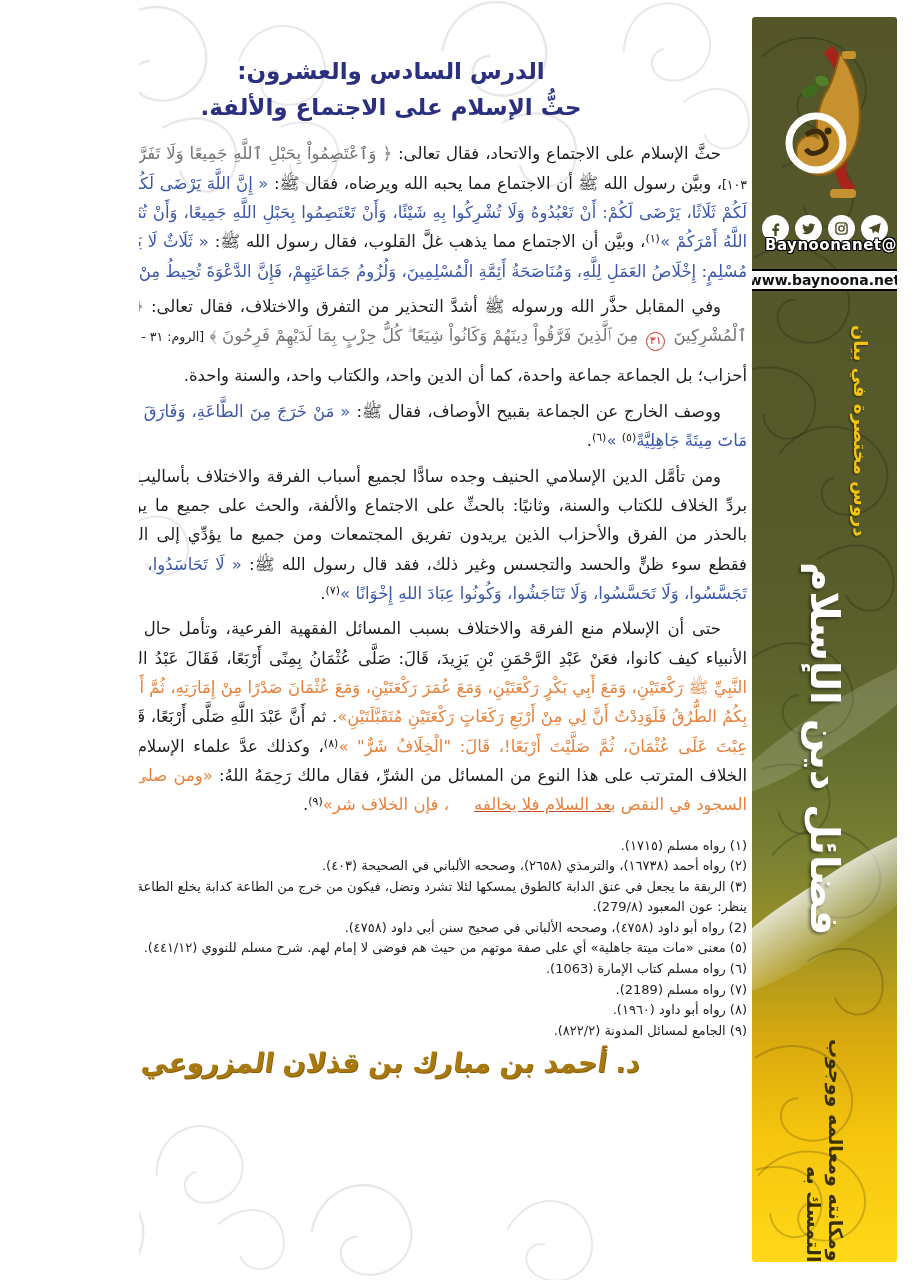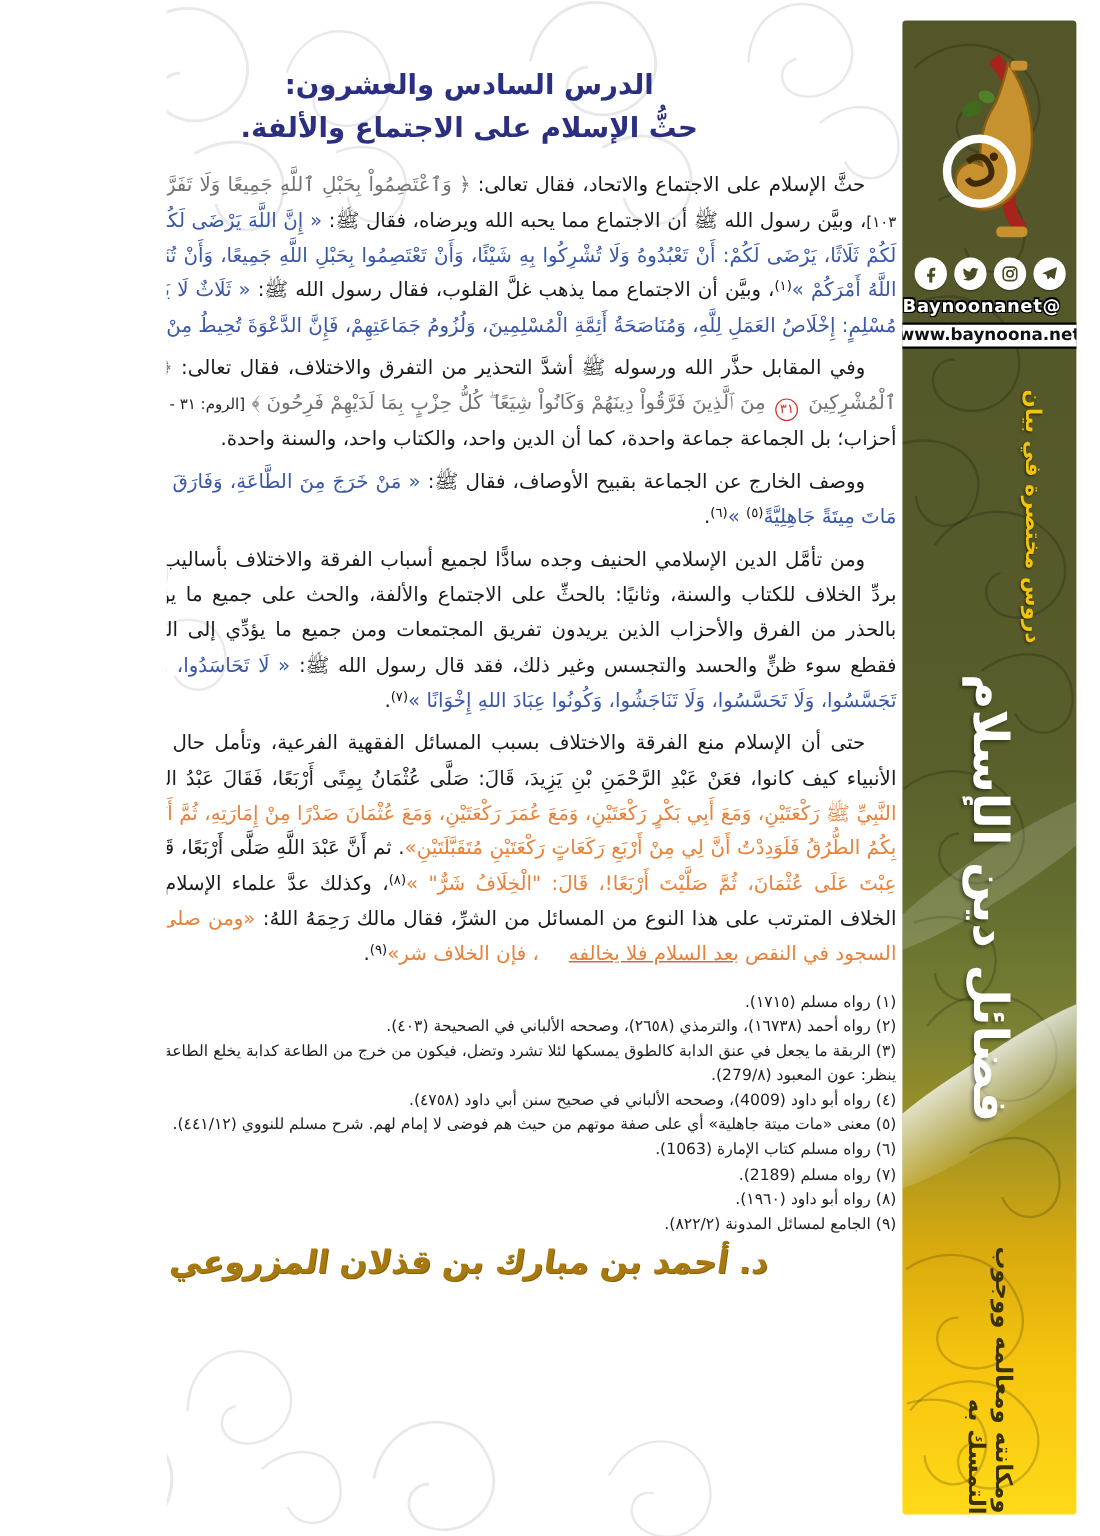--- a/index.html
+++ b/index.html
@@ -19,21 +19,21 @@
         color:#1c1c1c;text-indent:26px;}
   .t-n{color:#1c1c1c;}
   .t-q{color:#737373;}
   .t-h{color:#3b57a9;}
   .t-o{color:#e8813a;}
   .t-ou{color:#e8813a;text-decoration:underline;text-decoration-color:#c0452a;margin-left:25px;}
   .t-r{font-size:12.5px;color:#222;}
   .t-f{font-size:11px;vertical-align:5px;color:#111;}
   .t-a{display:inline-block;box-sizing:border-box;border:1.5px solid #d3312a;color:#d3312a;
        border-radius:50%;font-size:11px;width:19px;height:19px;line-height:16px;
-       text-align:center;text-indent:0;vertical-align:-3px;margin:0 3px;}
+       text-align:center;text-indent:0;vertical-align:-3px;margin:10px 3px;}
 
   .footnotes{margin-top:16px;font-size:13px;line-height:1.58;color:#1e1e1e;}
   .footnote{margin:0;text-align:right;}
 
   .signature{margin-top:6px;text-align:center;color:#a8790f;font-size:27px;
              font-weight:bold;transform:skewX(-8deg);letter-spacing:1px;
              text-shadow:1px 1px 0 #8a5d0a;}
 
   
   .sidebar{
@@ -49,21 +49,21 @@
           border-radius:50% / 60%;transform:rotate(-33deg);}
   .swoosh2{position:absolute;top:690px;left:-40px;width:240px;height:40px;
           background:rgba(255,255,255,.16);border-radius:50%;transform:rotate(-33deg);}
 
   .logo{position:absolute;top:26px;left:50%;transform:translateX(-50%);}
   .social-row{position:absolute;top:198px;left:0;width:100%;display:flex;
               justify-content:center;gap:6px;direction:ltr;}
   .social-icon{width:27px;height:27px;border-radius:50%;background:#ffffff;
                display:flex;align-items:center;justify-content:center;color:#4a4a23;
                box-shadow:0 1px 1px rgba(0,0,0,.35);cursor:pointer;}
-  .handle{position:absolute;top:229px;width:100%;text-align:left;color:#ffffff;
+  .handle{position:absolute;top:219px;width:100%;text-align:right;color:#ffffff;
           font-weight:bold;font-size:15px;letter-spacing:.5px;
           text-shadow:-1px -1px 0 #000,1px -1px 0 #000,-1px 1px 0 #000,1px 1px 0 #000;}
   .website{position:absolute;top:252px;left:50%;transform:translateX(-50%);
            background:#ffffff;border:2px solid #000;border-radius:7px;padding:0 6px;
            font-size:14px;font-weight:bold;color:#111;white-space:nowrap;line-height:18px;}
 
   .series-intro{position:absolute;top:308px;right:26px;writing-mode:vertical-rl;
                 color:#f2c40e;font-size:18px;font-weight:bold;letter-spacing:3px;
                 text-shadow:1px 1px 2px rgba(0,0,0,.55);}
   .series-main{position:absolute;top:545px;left:50%;transform:translateX(-50%);
@@ -108,21 +108,21 @@
         <p class="para"><span class="t-n">وفي المقابل حذَّر الله ورسوله ﷺ أشدَّ التحذير من التفرق والاختلاف، فقال تعالى: </span><span class="t-q">﴿ وَلَا تَكُونُواْ مِنَ ٱلْمُشْرِكِينَ </span><span class="t-a">٣١</span><span class="t-q"> مِنَ ٱلَّذِينَ فَرَّقُواْ دِينَهُمْ وَكَانُواْ شِيَعًا ۖ كُلُّ حِزْبٍ بِمَا لَدَيْهِمْ فَرِحُونَ ﴾ </span><span class="t-r">[الروم: ٣١ - ٣٢]</span><span class="t-n">، فلا شيع ولا أحزاب؛ بل الجماعة جماعة واحدة، كما أن الدين واحد، والكتاب واحد، والسنة واحدة.</span></p>
         <p class="para"><span class="t-n">ووصف الخارج عن الجماعة بقبيح الأوصاف، فقال ﷺ: </span><span class="t-h">« مَنْ خَرَجَ مِنَ الطَّاعَةِ، وَفَارَقَ الْجَمَاعَةَ فَمَاتَ، مَاتَ مِيتَةً جَاهِلِيَّةً</span><span class="t-f">(٥)</span><span class="t-h"> »</span><span class="t-f">(٦)</span><span class="t-n">.</span></p>
         <p class="para"><span class="t-n">ومن تأمَّل الدين الإسلامي الحنيف وجده سادًّا لجميع أسباب الفرقة والاختلاف بأساليب متنوعة، فأولًا: بردِّ الخلاف للكتاب والسنة، وثانيًا: بالحثِّ على الاجتماع والألفة، والحث على جميع ما يؤدِّي إليها، ثالثًا: بالحذر من الفرق والأحزاب الذين يريدون تفريق المجتمعات ومن جميع ما يؤدِّي إلى الخلاف والتفرق؛ فقطع سوء ظنٍّ والحسد والتجسس وغير ذلك، فقد قال رسول الله ﷺ: </span><span class="t-h">« لَا تَحَاسَدُوا، وَلَا تَبَاغَضُوا، وَلَا تَجَسَّسُوا، وَلَا تَحَسَّسُوا، وَلَا تَنَاجَشُوا، وَكُونُوا عِبَادَ اللهِ إِخْوَانًا »</span><span class="t-f">(٧)</span><span class="t-n">.</span></p>
         <p class="para"><span class="t-n">حتى أن الإسلام منع الفرقة والاختلاف بسبب المسائل الفقهية الفرعية، وتأمل حال خير الخلق بعد الأنبياء كيف كانوا، فعَنْ عَبْدِ الرَّحْمَنِ بْنِ يَزِيدَ، قَالَ: صَلَّى عُثْمَانُ بِمِنًى أَرْبَعًا، فَقَالَ عَبْدُ اللَّهِ: </span><span class="t-o">«صَلَّيْتُ مَعَ النَّبِيِّ ﷺ رَكْعَتَيْنِ، وَمَعَ أَبِي بَكْرٍ رَكْعَتَيْنِ، وَمَعَ عُمَرَ رَكْعَتَيْنِ، وَمَعَ عُثْمَانَ صَدْرًا مِنْ إِمَارَتِهِ، ثُمَّ أَتَمَّهَا، ثُمَّ تَفَرَّقَتْ بِكُمُ الطُّرُقُ فَلَوَدِدْتُ أَنَّ لِي مِنْ أَرْبَعِ رَكَعَاتٍ رَكْعَتَيْنِ مُتَقَبَّلَتَيْنِ»</span><span class="t-n">. ثم أَنَّ عَبْدَ اللَّهِ صَلَّى أَرْبَعًا، قَالَ: فَقِيلَ لَهُ: </span><span class="t-o">« عِبْتَ عَلَى عُثْمَانَ، ثُمَّ صَلَّيْتَ أَرْبَعًا!، قَالَ: "الْخِلَافُ شَرٌّ" »</span><span class="t-f">(٨)</span><span class="t-n">، وكذلك عدَّ علماء الإسلام وأئمته الأعلام الخلاف المترتب على هذا النوع من المسائل من الشرِّ، فقال مالك رَحِمَهُ اللهُ: </span><span class="t-o">«ومن صلى خلف من يرى السجود في النقص </span><span class="t-ou">بعد السلام فلا يخالفه</span><span class="t-o">، فإن الخلاف شر»</span><span class="t-f">(٩)</span><span class="t-n">.</span></p>
       </section>
 
     <section class="footnotes" id="footnotes">
         <p class="footnote">(١) رواه مسلم (١٧١٥).</p>
         <p class="footnote">(٢) رواه أحمد (١٦٧٣٨)، والترمذي (٢٦٥٨)، وصححه الألباني في الصحيحة (٤٠٣).</p>
         <p class="footnote">(٣) الربقة ما يجعل في عنق الدابة كالطوق يمسكها لئلا تشرد وتضل، فيكون من خرج من الطاعة كدابة يخلع الطاعة فيضل ويهلك. ينظر: عون المعبود (279/٨).</p>
-        <p class="footnote">(٤) رواه أبو داود (4009)، وصححه الألباني في صحيح سنن أبي داود (٤٧٥٨).</p>
+        <p class="footnote">(2) رواه أبو داود (٤٧٥٨)، وصححه الألباني في صحيح سنن أبي داود (٤٧٥٨).</p>
         <p class="footnote">(٥) معنى «مات ميتة جاهلية» أي على صفة موتهم من حيث هم فوضى لا إمام لهم. شرح مسلم للنووي (٤٤١/١٢).</p>
         <p class="footnote">(٦) رواه مسلم كتاب الإمارة (1063).</p>
         <p class="footnote">(٧) رواه مسلم (2189).</p>
         <p class="footnote">(٨) رواه أبو داود (١٩٦٠).</p>
         <p class="footnote">(٩) الجامع لمسائل المدونة (٨٢٢/٢).</p>
       </section>
 
     <div class="signature">د. أحمد بن مبارك بن قذلان المزروعي</div>
   </main>
 

